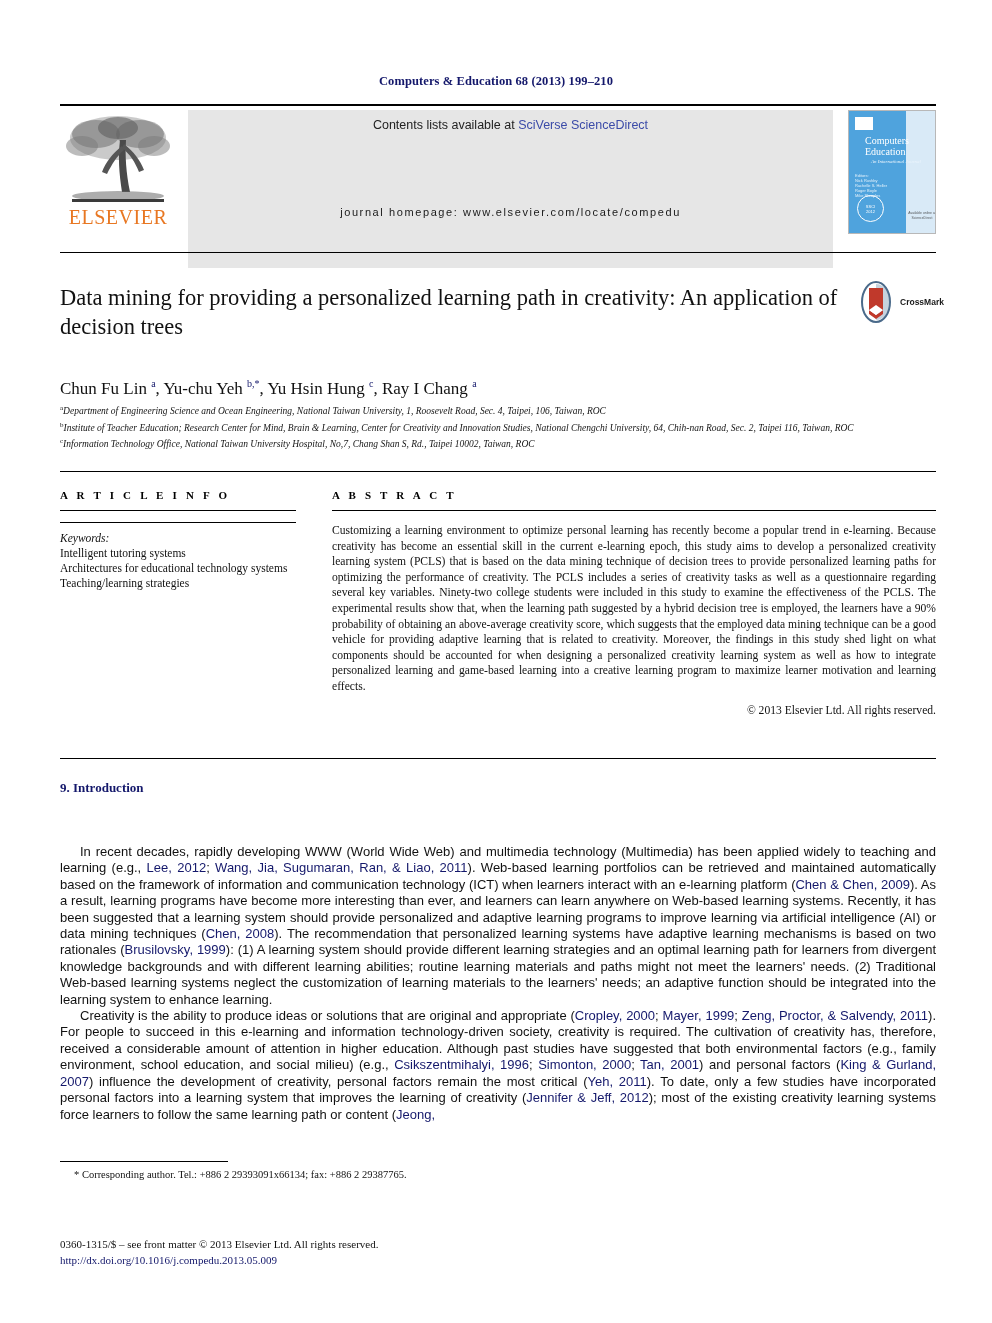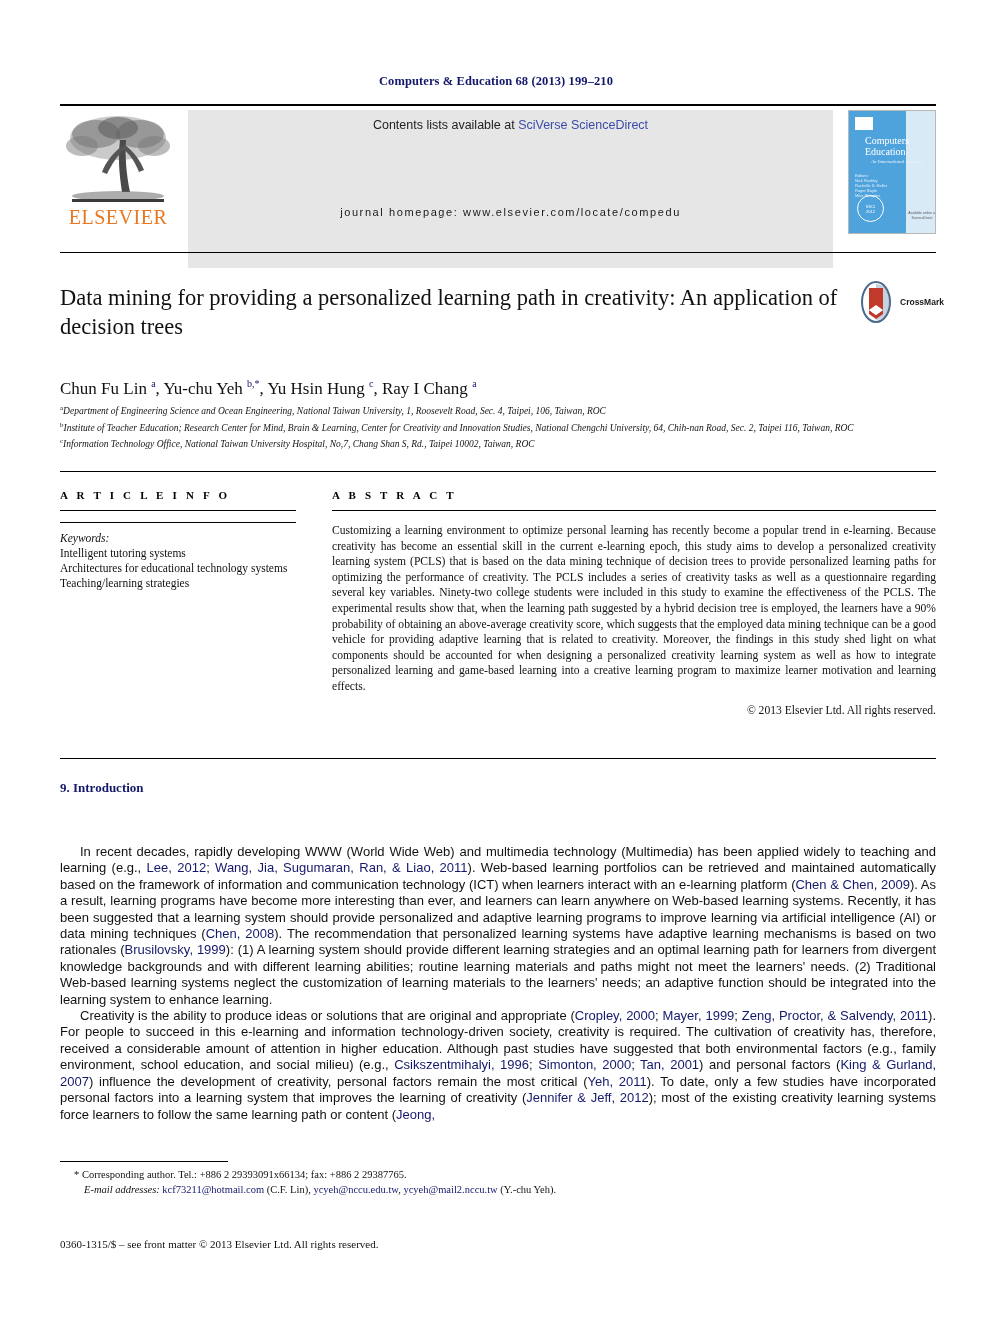--- a/index.html
+++ b/index.html
@@ -492,20 +492,20 @@
 
   <div class="sec-heading">9. Introduction</div>
   <div class="body-col">
     <p>In recent decades, rapidly developing WWW (World Wide Web) and multimedia technology (Multimedia) has been applied widely to teaching and learning (e.g., <span class="ref">Lee, 2012</span>; <span class="ref">Wang, Jia, Sugumaran, Ran, &amp; Liao, 2011</span>). Web-based learning portfolios can be retrieved and maintained automatically based on the framework of information and communication technology (ICT) when learners interact with an e-learning platform (<span class="ref">Chen &amp; Chen, 2009</span>). As a result, learning programs have become more interesting than ever, and learners can learn anywhere on Web-based learning systems. Recently, it has been suggested that a learning system should provide personalized and adaptive learning programs to improve learning via artificial intelligence (AI) or data mining techniques (<span class="ref">Chen, 2008</span>). The recommendation that personalized learning systems have adaptive learning mechanisms is based on two rationales (<span class="ref">Brusilovsky, 1999</span>): (1) A learning system should provide different learning strategies and an optimal learning path for learners from divergent knowledge backgrounds and with different learning abilities; routine learning materials and paths might not meet the learners' needs. (2) Traditional Web-based learning systems neglect the customization of learning materials to the learners' needs; an adaptive function should be integrated into the learning system to enhance learning.</p>
     <p>Creativity is the ability to produce ideas or solutions that are original and appropriate (<span class="ref">Cropley, 2000</span>; <span class="ref">Mayer, 1999</span>; <span class="ref">Zeng, Proctor, &amp; Salvendy, 2011</span>). For people to succeed in this e-learning and information technology-driven society, creativity is required. The cultivation of creativity has, therefore, received a considerable amount of attention in higher education. Although past studies have suggested that both environmental factors (e.g., family environment, school education, and social milieu) (e.g., <span class="ref">Csikszentmihalyi, 1996</span>; <span class="ref">Simonton, 2000</span>; <span class="ref">Tan, 2001</span>) and personal factors (<span class="ref">King &amp; Gurland, 2007</span>) influence the development of creativity, personal factors remain the most critical (<span class="ref">Yeh, 2011</span>). To date, only a few studies have incorporated personal factors into a learning system that improves the learning of creativity (<span class="ref">Jennifer &amp; Jeff, 2012</span>); most of the existing creativity learning systems force learners to follow the same learning path or content (<span class="ref">Jeong,</span></p>
   </div>
 
   <div class="foot-rule"></div>
   <div class="footnotes">
     <div style="padding-left:14px">* Corresponding author. Tel.: +886 2 29393091x66134; fax: +886 2 29387765.</div>
-    <div style="padding-left:24px"><span class="ital">E-mail addresses:</span> <span class="lnk">kcf73211@hotmail.com</span> (C.F. Lin), <span class="lnk">ycyeh@nccu.edu.tw</span>, <span class="lnk">ycyeh@mail2.nccu.tw</span> (Y.-chu Yeh).</div>
   </div>
 
   <div class="imprint">
     <div>0360-1315/$ – see front matter © 2013 Elsevier Ltd. All rights reserved.</div>
+    <div class="doi">http://dx.doi.org/10.1016/j.compedu.2013.05.009</div>
   </div>
 
 </div>
 
 </body></html>

